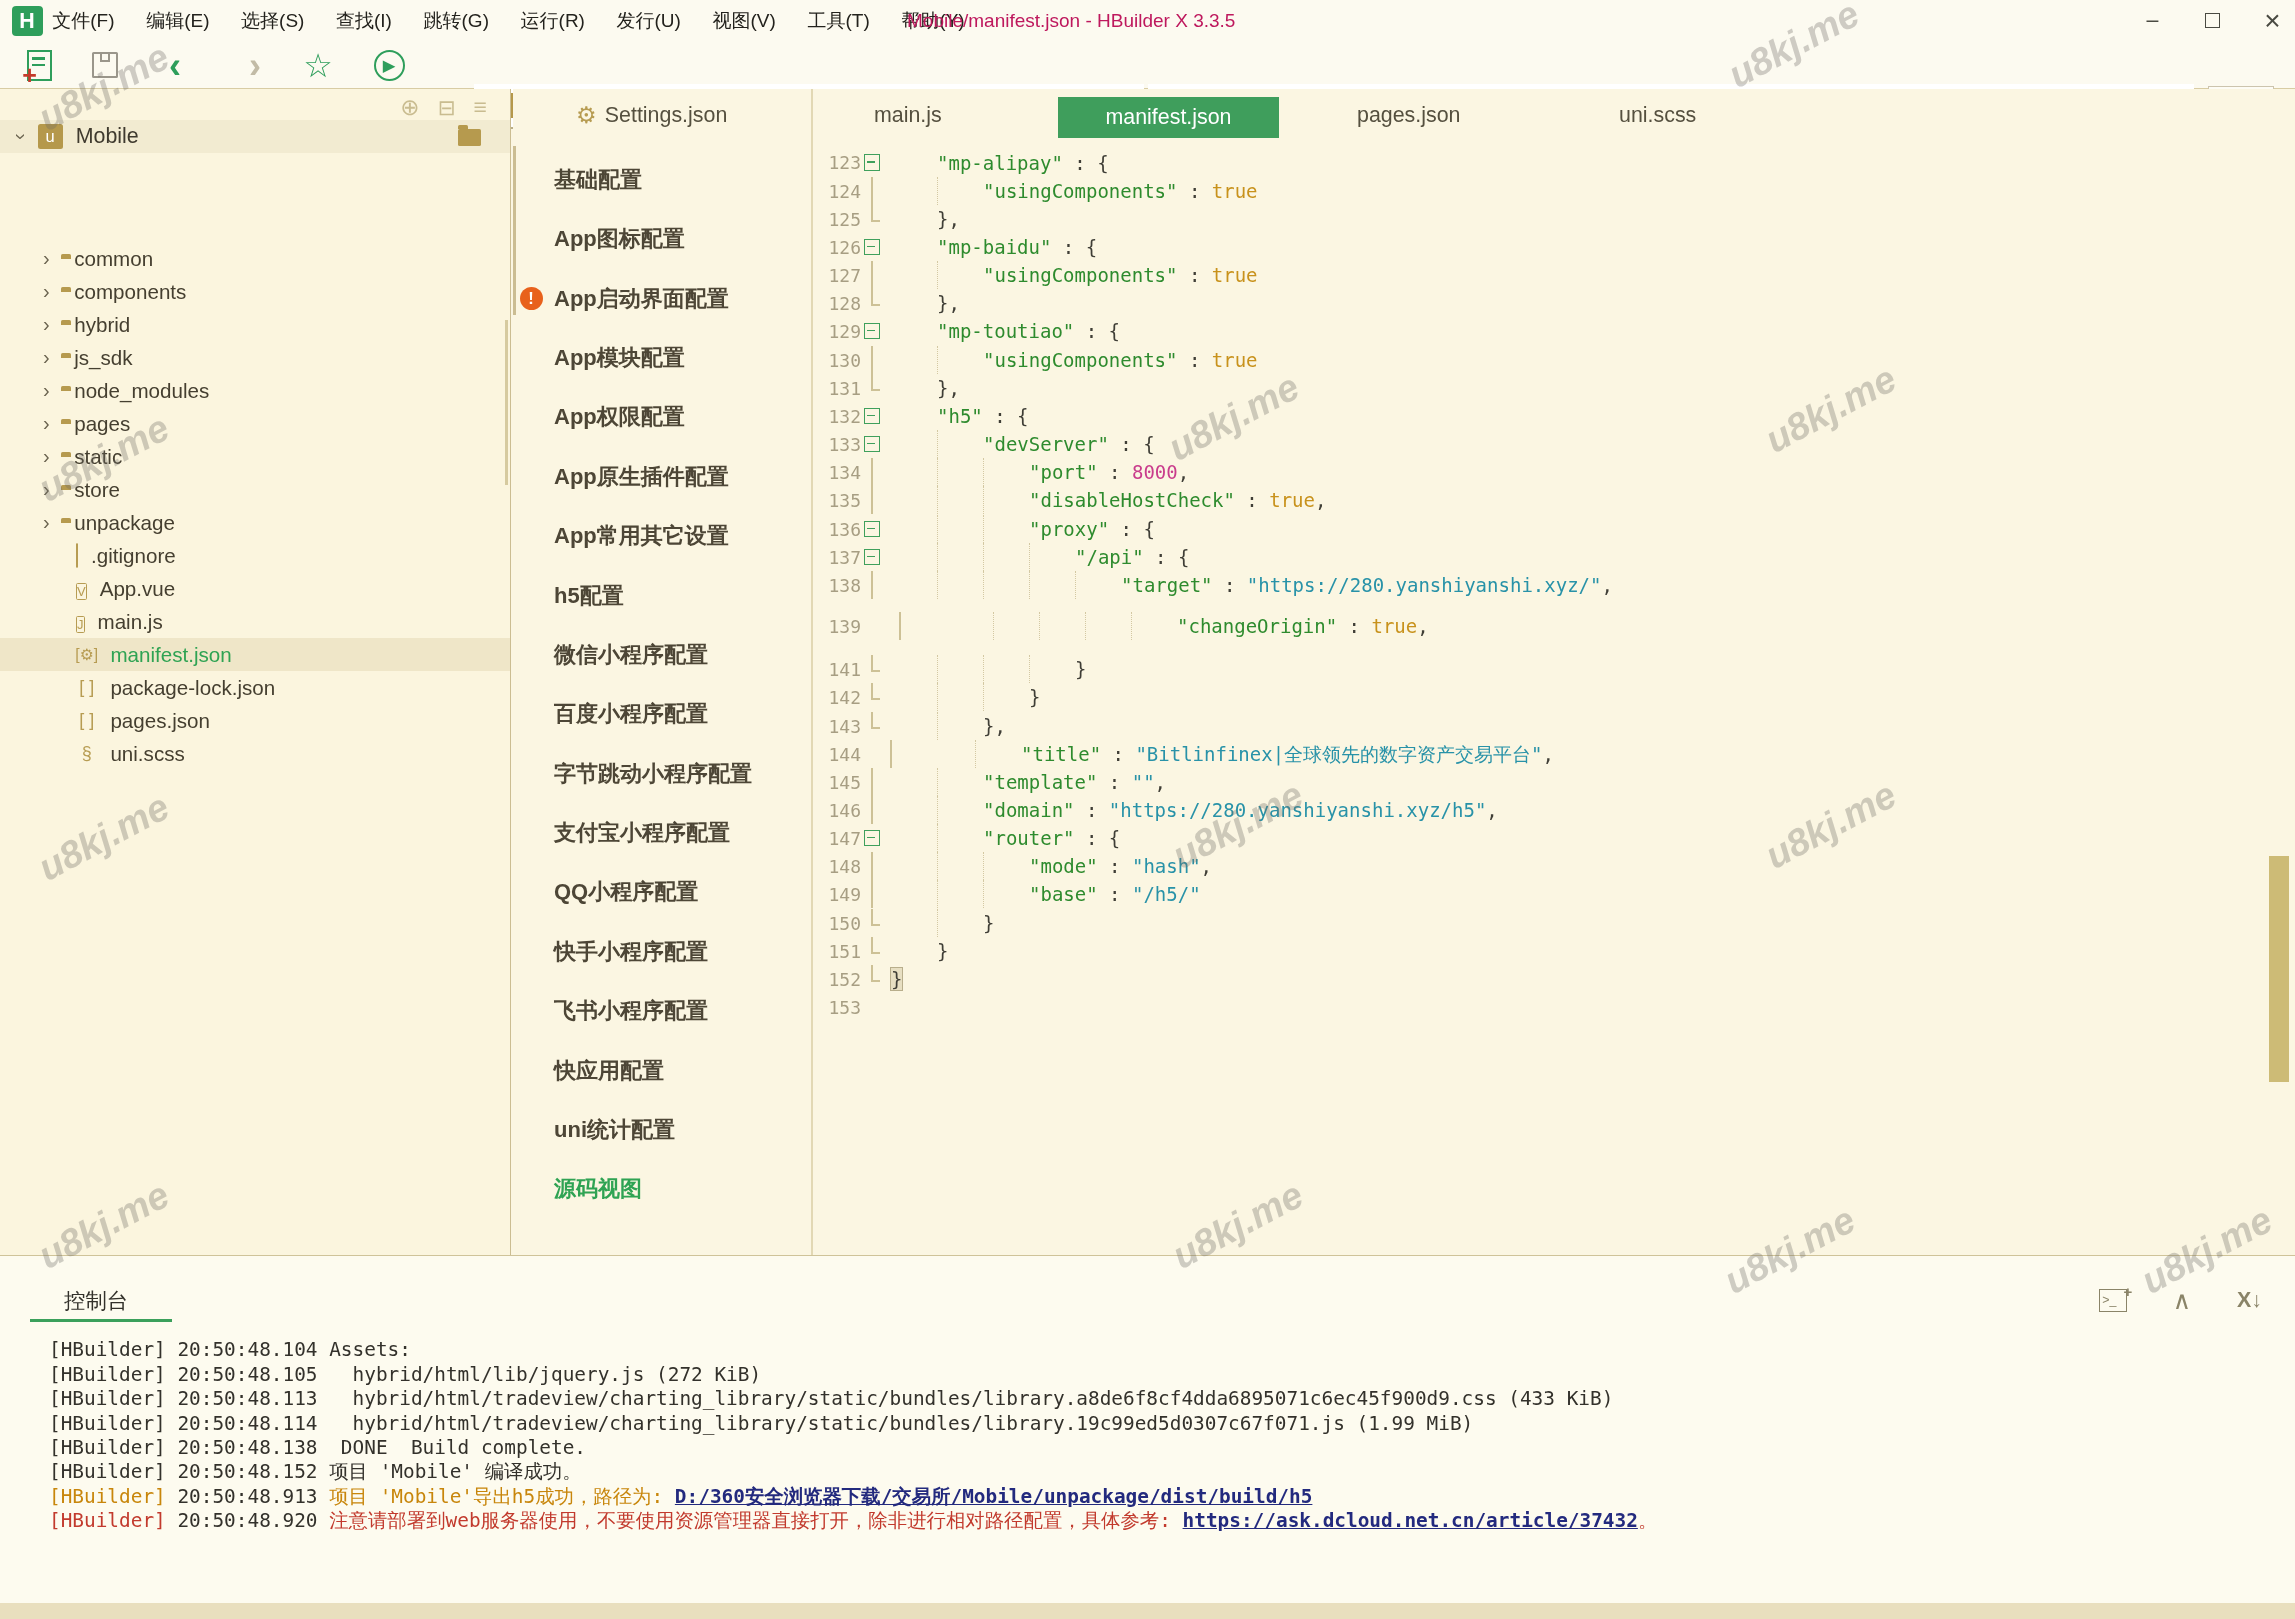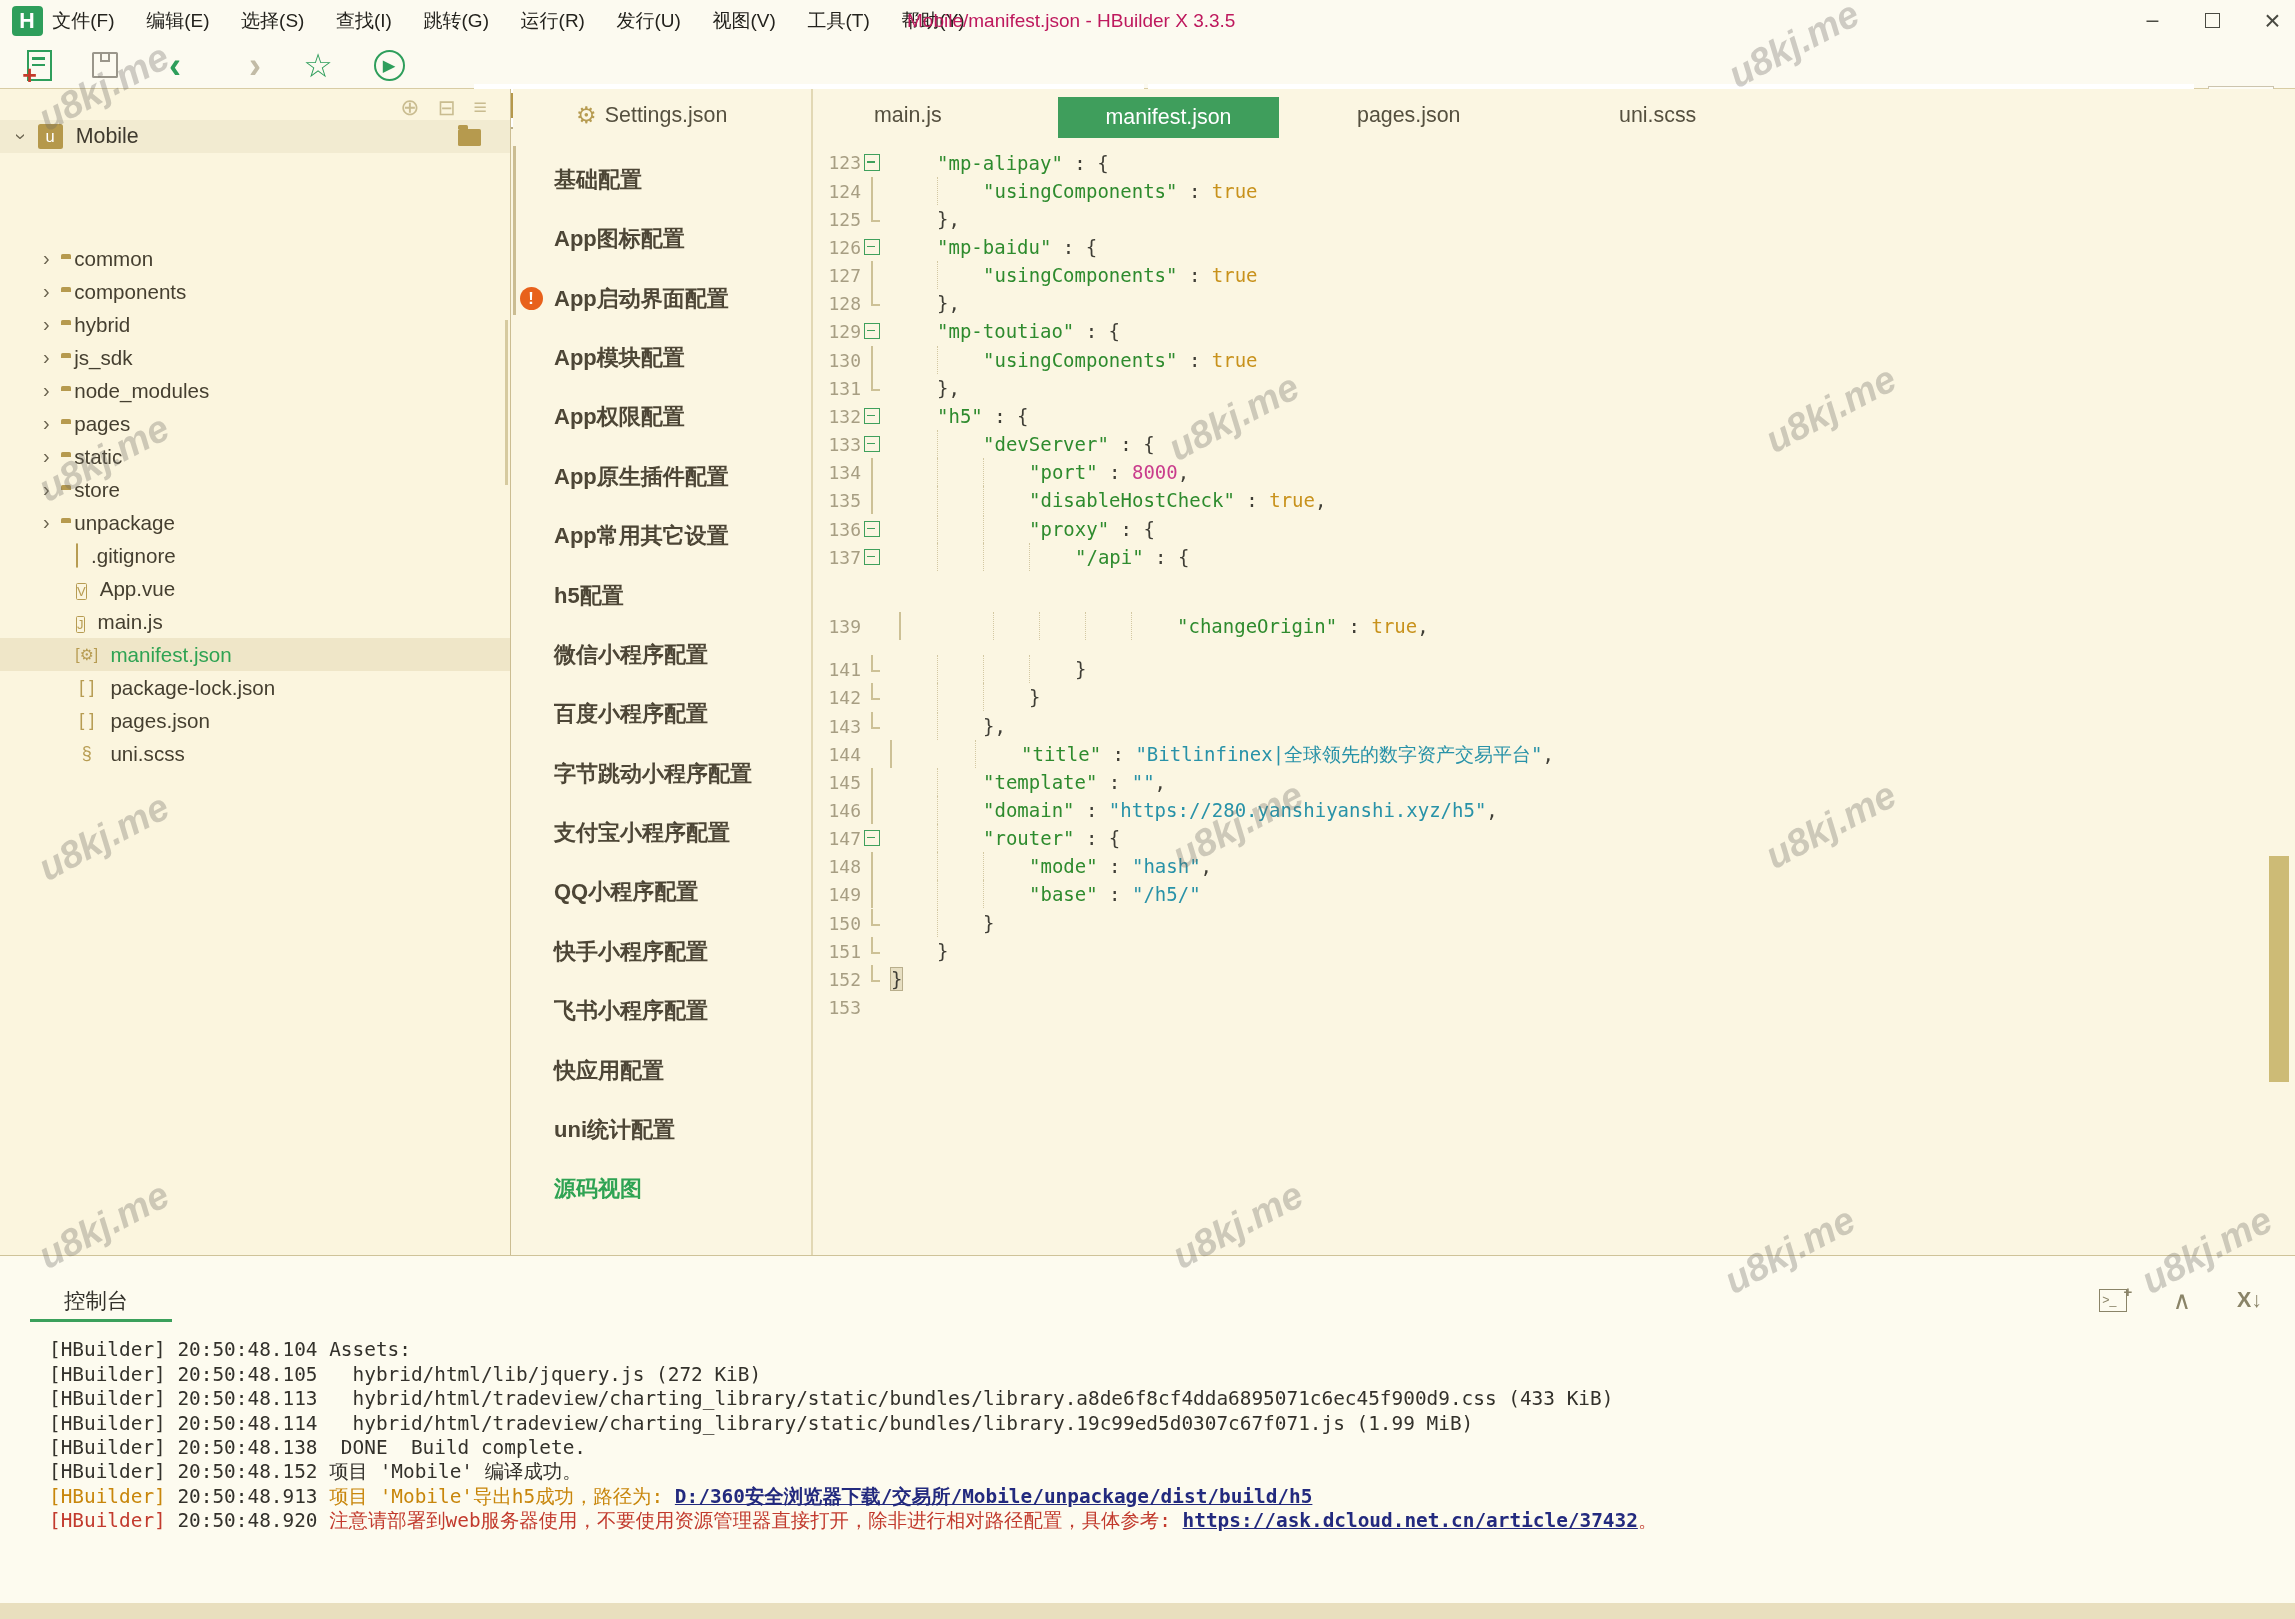--- a/index.html
+++ b/index.html
@@ -430,20 +430,27 @@
     </div>
     <div class="cline" style="top: 401px;">
       <div class="lnum">137</div>
       <div class="fold">
         <div class="fbox">
           <i></i>
         </div>
       </div>
       <div class="ccontent"><span class="ind"></span><span class="ind gd"></span><span class="ind gd"></span><span class="ind gd"></span><span class="ck">"/api"</span><span class="cp"> : {</span></div>
     </div>
+    <div class="cline" style="top: 429px;">
+      <div class="lnum">138</div>
+      <div class="fold">
+        <div class="fline"></div>
+      </div>
+      <div class="ccontent"><span class="ind"></span><span class="ind gd"></span><span class="ind gd"></span><span class="ind gd"></span><span class="ind gd"></span><span class="ck">"target"</span><span class="cp"> : </span><span class="cs">"https://280.yanshiyanshi.xyz/"</span><span class="cp">,</span></div>
+    </div>
     <div class="cline" style="top: 470px; gap: 28px;">
       <div class="lnum">139</div>
       <div class="fold">
         <div class="fline"></div>
       </div>
       <div class="ccontent"><span class="ind"></span><span class="ind gd"></span><span class="ind gd"></span><span class="ind gd"></span><span class="ind gd"></span><span class="ck">"changeOrigin"</span><span class="cp"> : </span><span class="cb">true</span><span class="cp">,</span></div>
     </div>
     <div class="cline" style="top: 513px;">
       <div class="lnum">141</div>
       <div class="fold">

